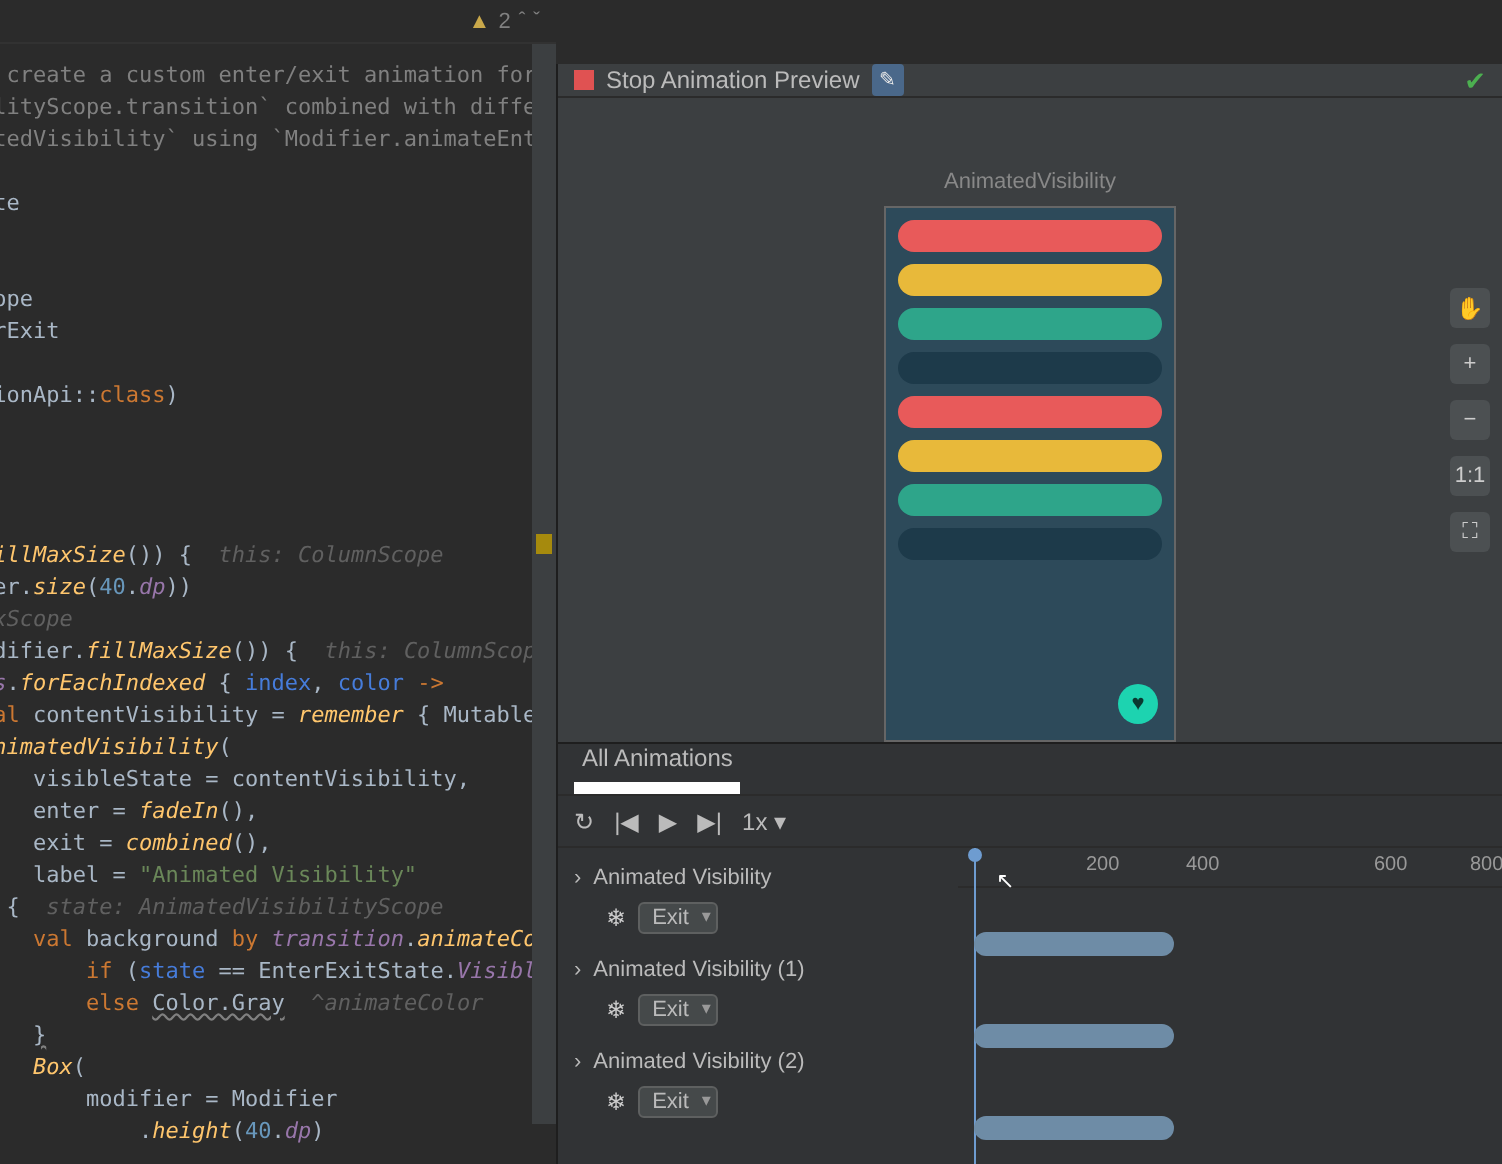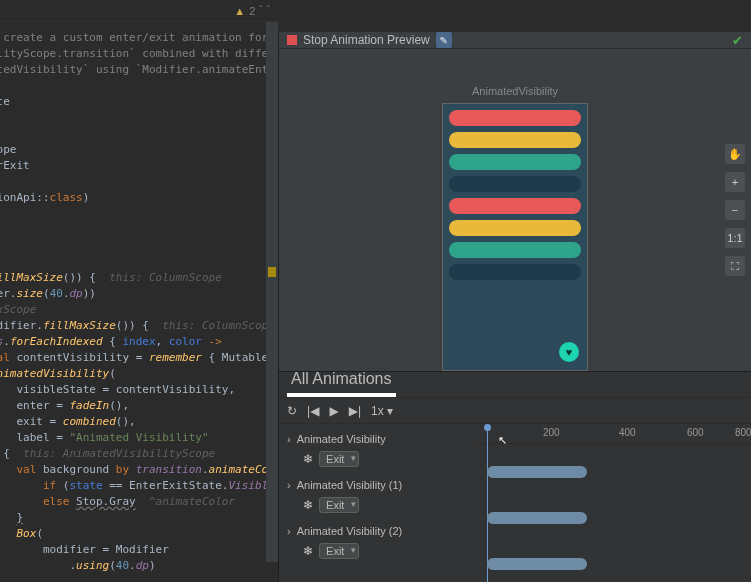--- a/index.html
+++ b/index.html
@@ -181,22 +181,22 @@
 .anim-tabs {
   height: 26px;
   display: flex;
   align-items: flex-end;
   padding: 0 8px;
   border-bottom: 1px solid #2b2b2b;
 }
 .anim-tab {
   padding: 5px 4px;
   color: #bbbbbb;
-  font-size: 16px;
-  border-bottom: 4px solid #ffffff;
+  font-size: 12px;
+  border-bottom: 6px solid #ffffff;
 }
 .anim-controls {
   height: 26px;
   display: flex;
   align-items: center;
   padding: 0 8px;
   gap: 10px;
   border-bottom: 1px solid #2b2b2b;
 }
 .ctrl-btn {
@@ -352,28 +352,28 @@
 ier.<span class="c-fn c-ital">size</span>(<span class="c-num">40</span>.<span class="c-prop c-ital">dp</span>))
 <span class="c-hint">oxScope</span>
 odifier.<span class="c-fn c-ital">fillMaxSize</span>()) {  <span class="c-hint">this: ColumnScope</span>
 <span class="c-prop c-ital">rs</span>.<span class="c-fn c-ital">forEachIndexed</span> { <span class="c-par">index</span>, <span class="c-par">color</span> <span class="c-kw">-&gt;</span>
 <span class="c-kw">val</span> contentVisibility = <span class="c-fn c-ital">remember</span> { MutableTransitionS
 <span class="c-fn c-ital">AnimatedVisibility</span>(
     visibleState = contentVisibility,
     enter = <span class="c-fn c-ital">fadeIn</span>(),
     exit = <span class="c-fn c-ital">combined</span>(),
     label = <span class="c-str">"Animated Visibility"</span>
-) {  <span class="c-hint">this: AnimatedVisibilityScope</span>
+) {  <span class="c-hint">state: AnimatedVisibilityScope</span>
     <span class="c-kw">val</span> background <span class="c-kw">by</span> <span class="c-prop">transition</span>.<span class="c-fn c-ital">animateColor</span> { 
         <span class="c-kw">if</span> (<span class="c-par">state</span> == EnterExitState.<span class="c-prop c-ital">Visible</span>) .
-        <span class="c-kw">else</span> <span class="underline">Stop.Gray</span>  <span class="c-hint">^animateColor</span>
+        <span class="c-kw">else</span> <span class="underline">Color.Gray</span>  <span class="c-hint">^animateColor</span>
     <span class="underline">}</span>
     <span class="c-fn c-ital">Box</span>(
         modifier = Modifier
-            .<span class="c-fn c-ital">using</span>(<span class="c-num">40</span>.<span class="c-prop c-ital">dp</span>)</div>
+            .<span class="c-fn c-ital">height</span>(<span class="c-num">40</span>.<span class="c-prop c-ital">dp</span>)</div>
   <div class="scrollbar-v">
     <div class="scrollbar-thumb-marker"></div>
   </div>
 </div>
 
 <div class="right-pane">
   <div class="preview-toolbar">
     <div class="stop-sq"></div>
     <span class="toolbar-label">Stop Animation Preview</span>
     <div class="brush-btn">✎</div>
@@ -443,21 +443,21 @@
           </div>
           <div class="anim-item-sub">
             <span class="snow">❄</span>
             <span class="exit-dd">Exit</span>
           </div>
         </div>
       </div>
       <div class="timeline-area">
         <div class="ruler">
           <span class="tick" style="left:64px">200</span>
-          <span class="tick" style="left:140px">400</span>
+          <span class="tick" style="left:114px">400</span>
           <span class="tick" style="left:208px">600</span>
           <span class="tick" style="left:256px">800</span>
         </div>
         <div class="playhead">
           <span class="cursor-pointer">↖</span>
         </div>
         <div class="tracks">
           <div class="track-row">
 
             <div class="track-bar" style="width:100px"></div>

